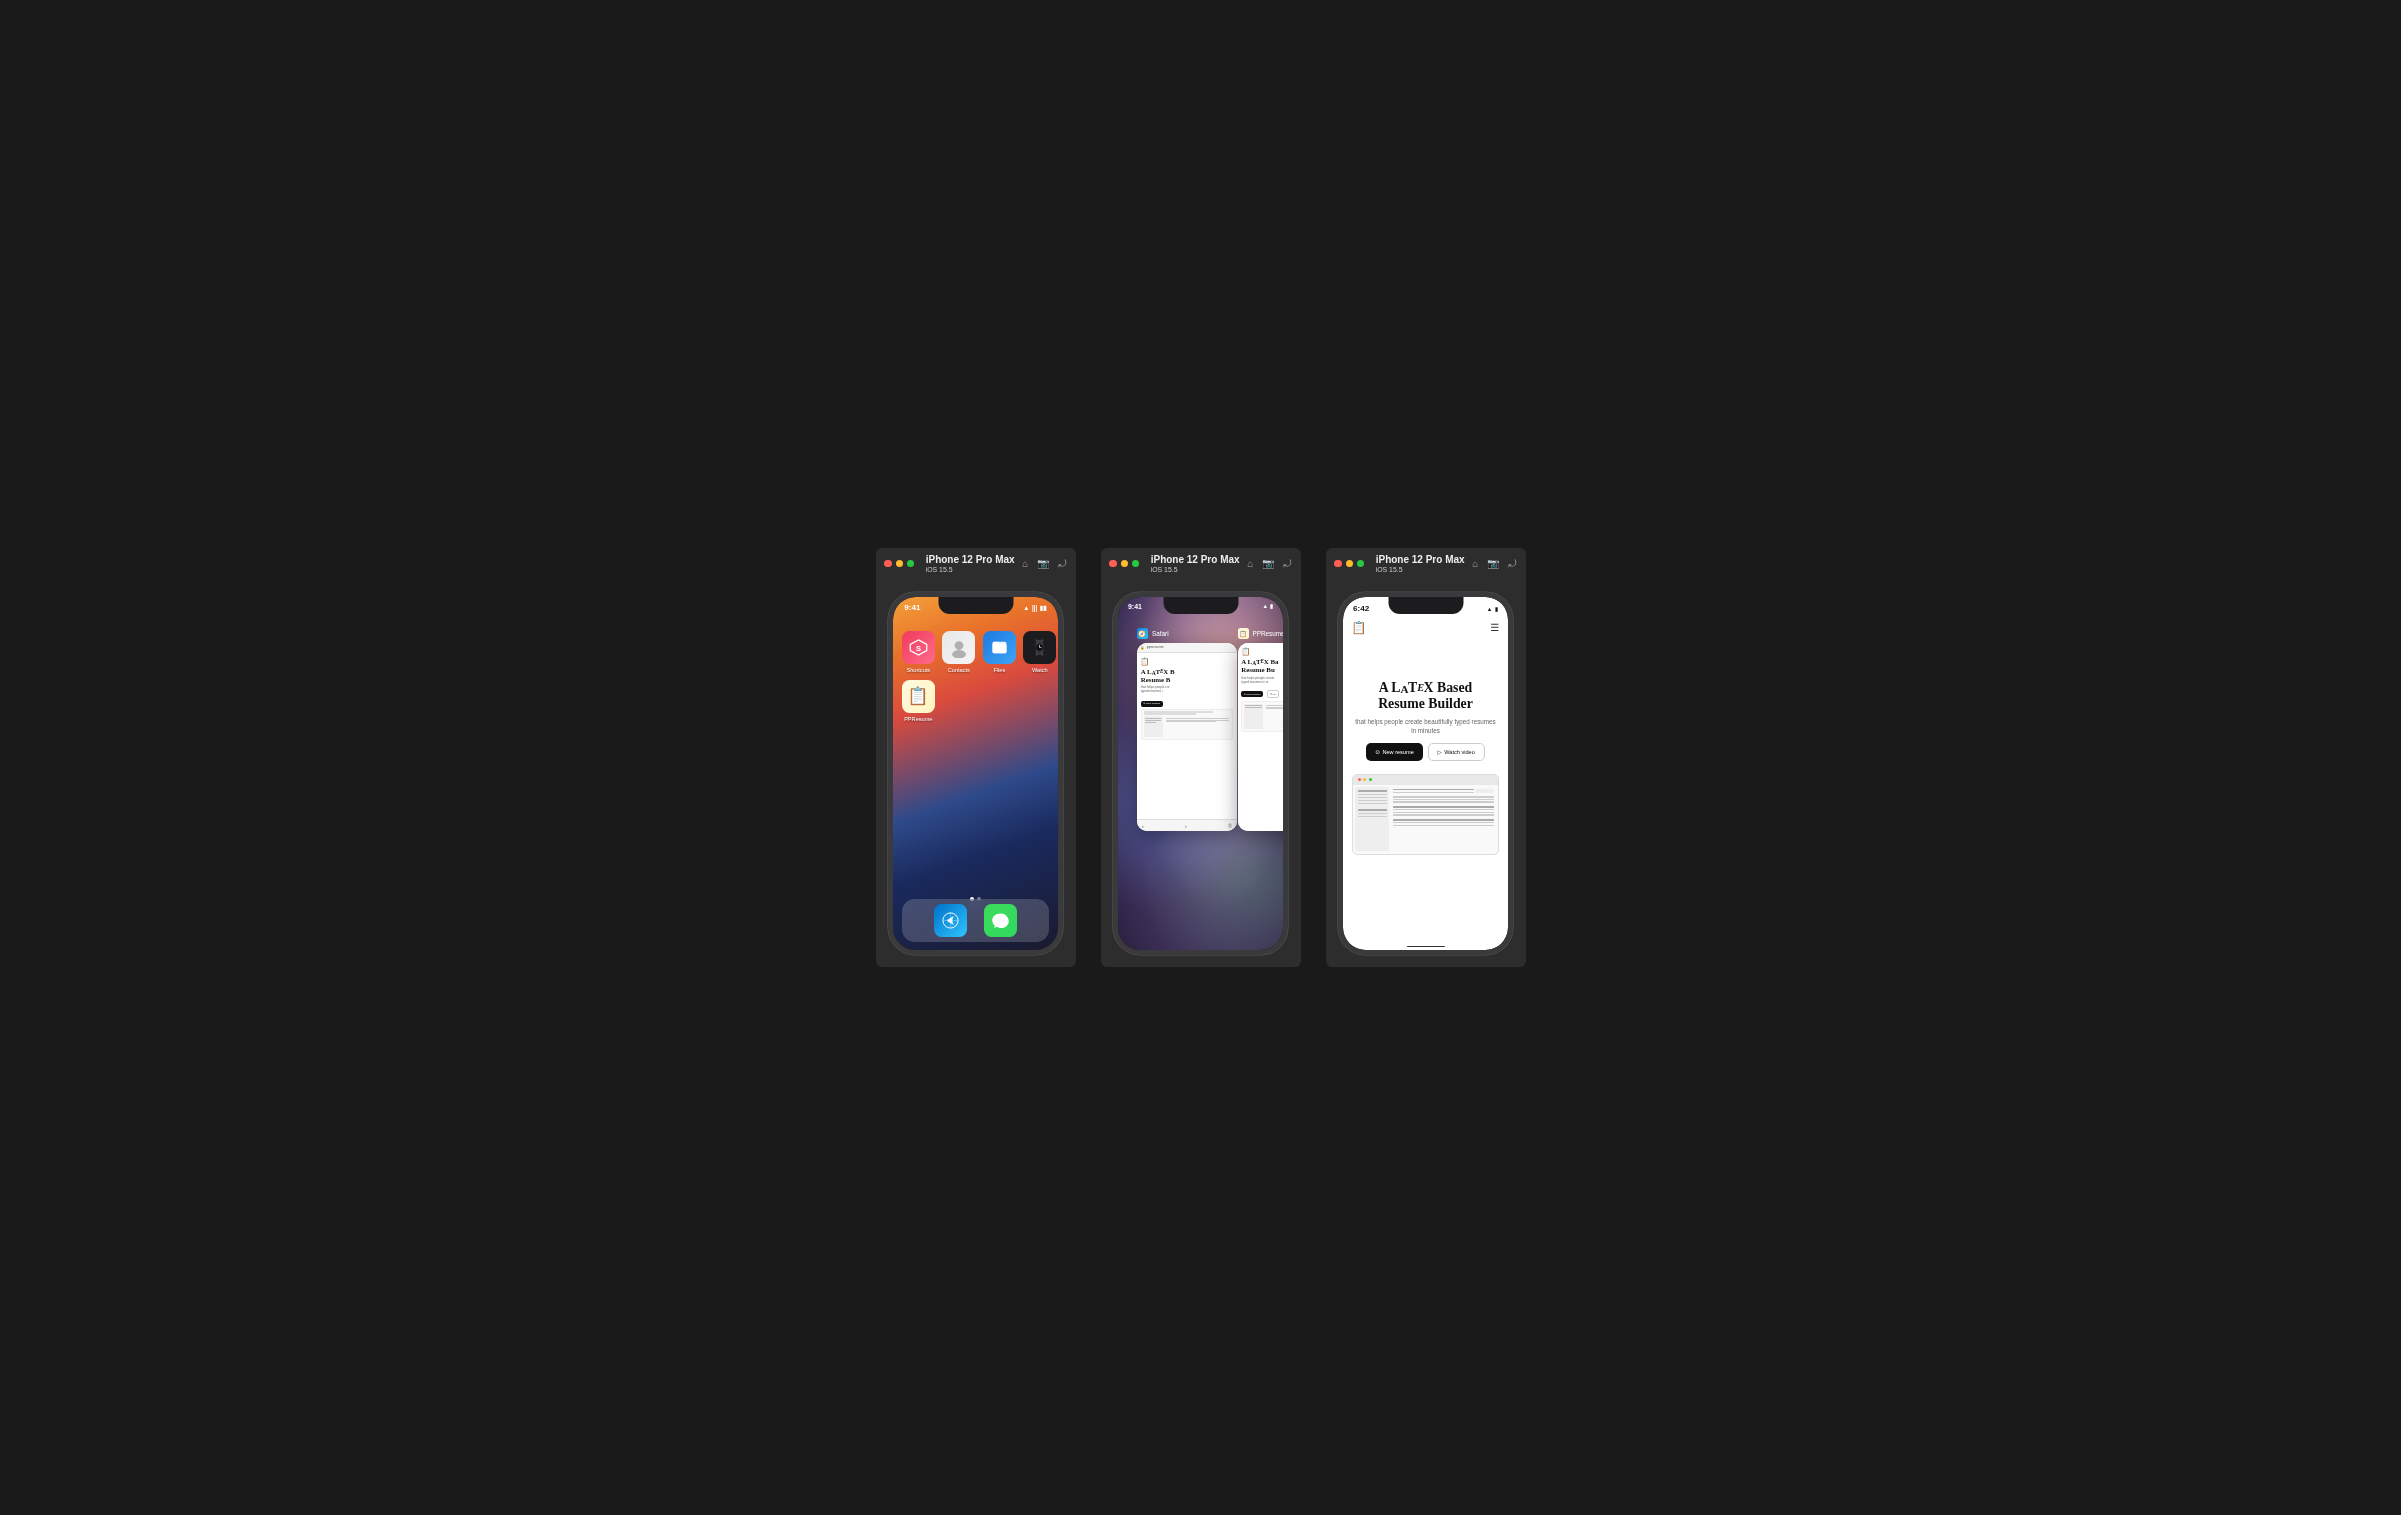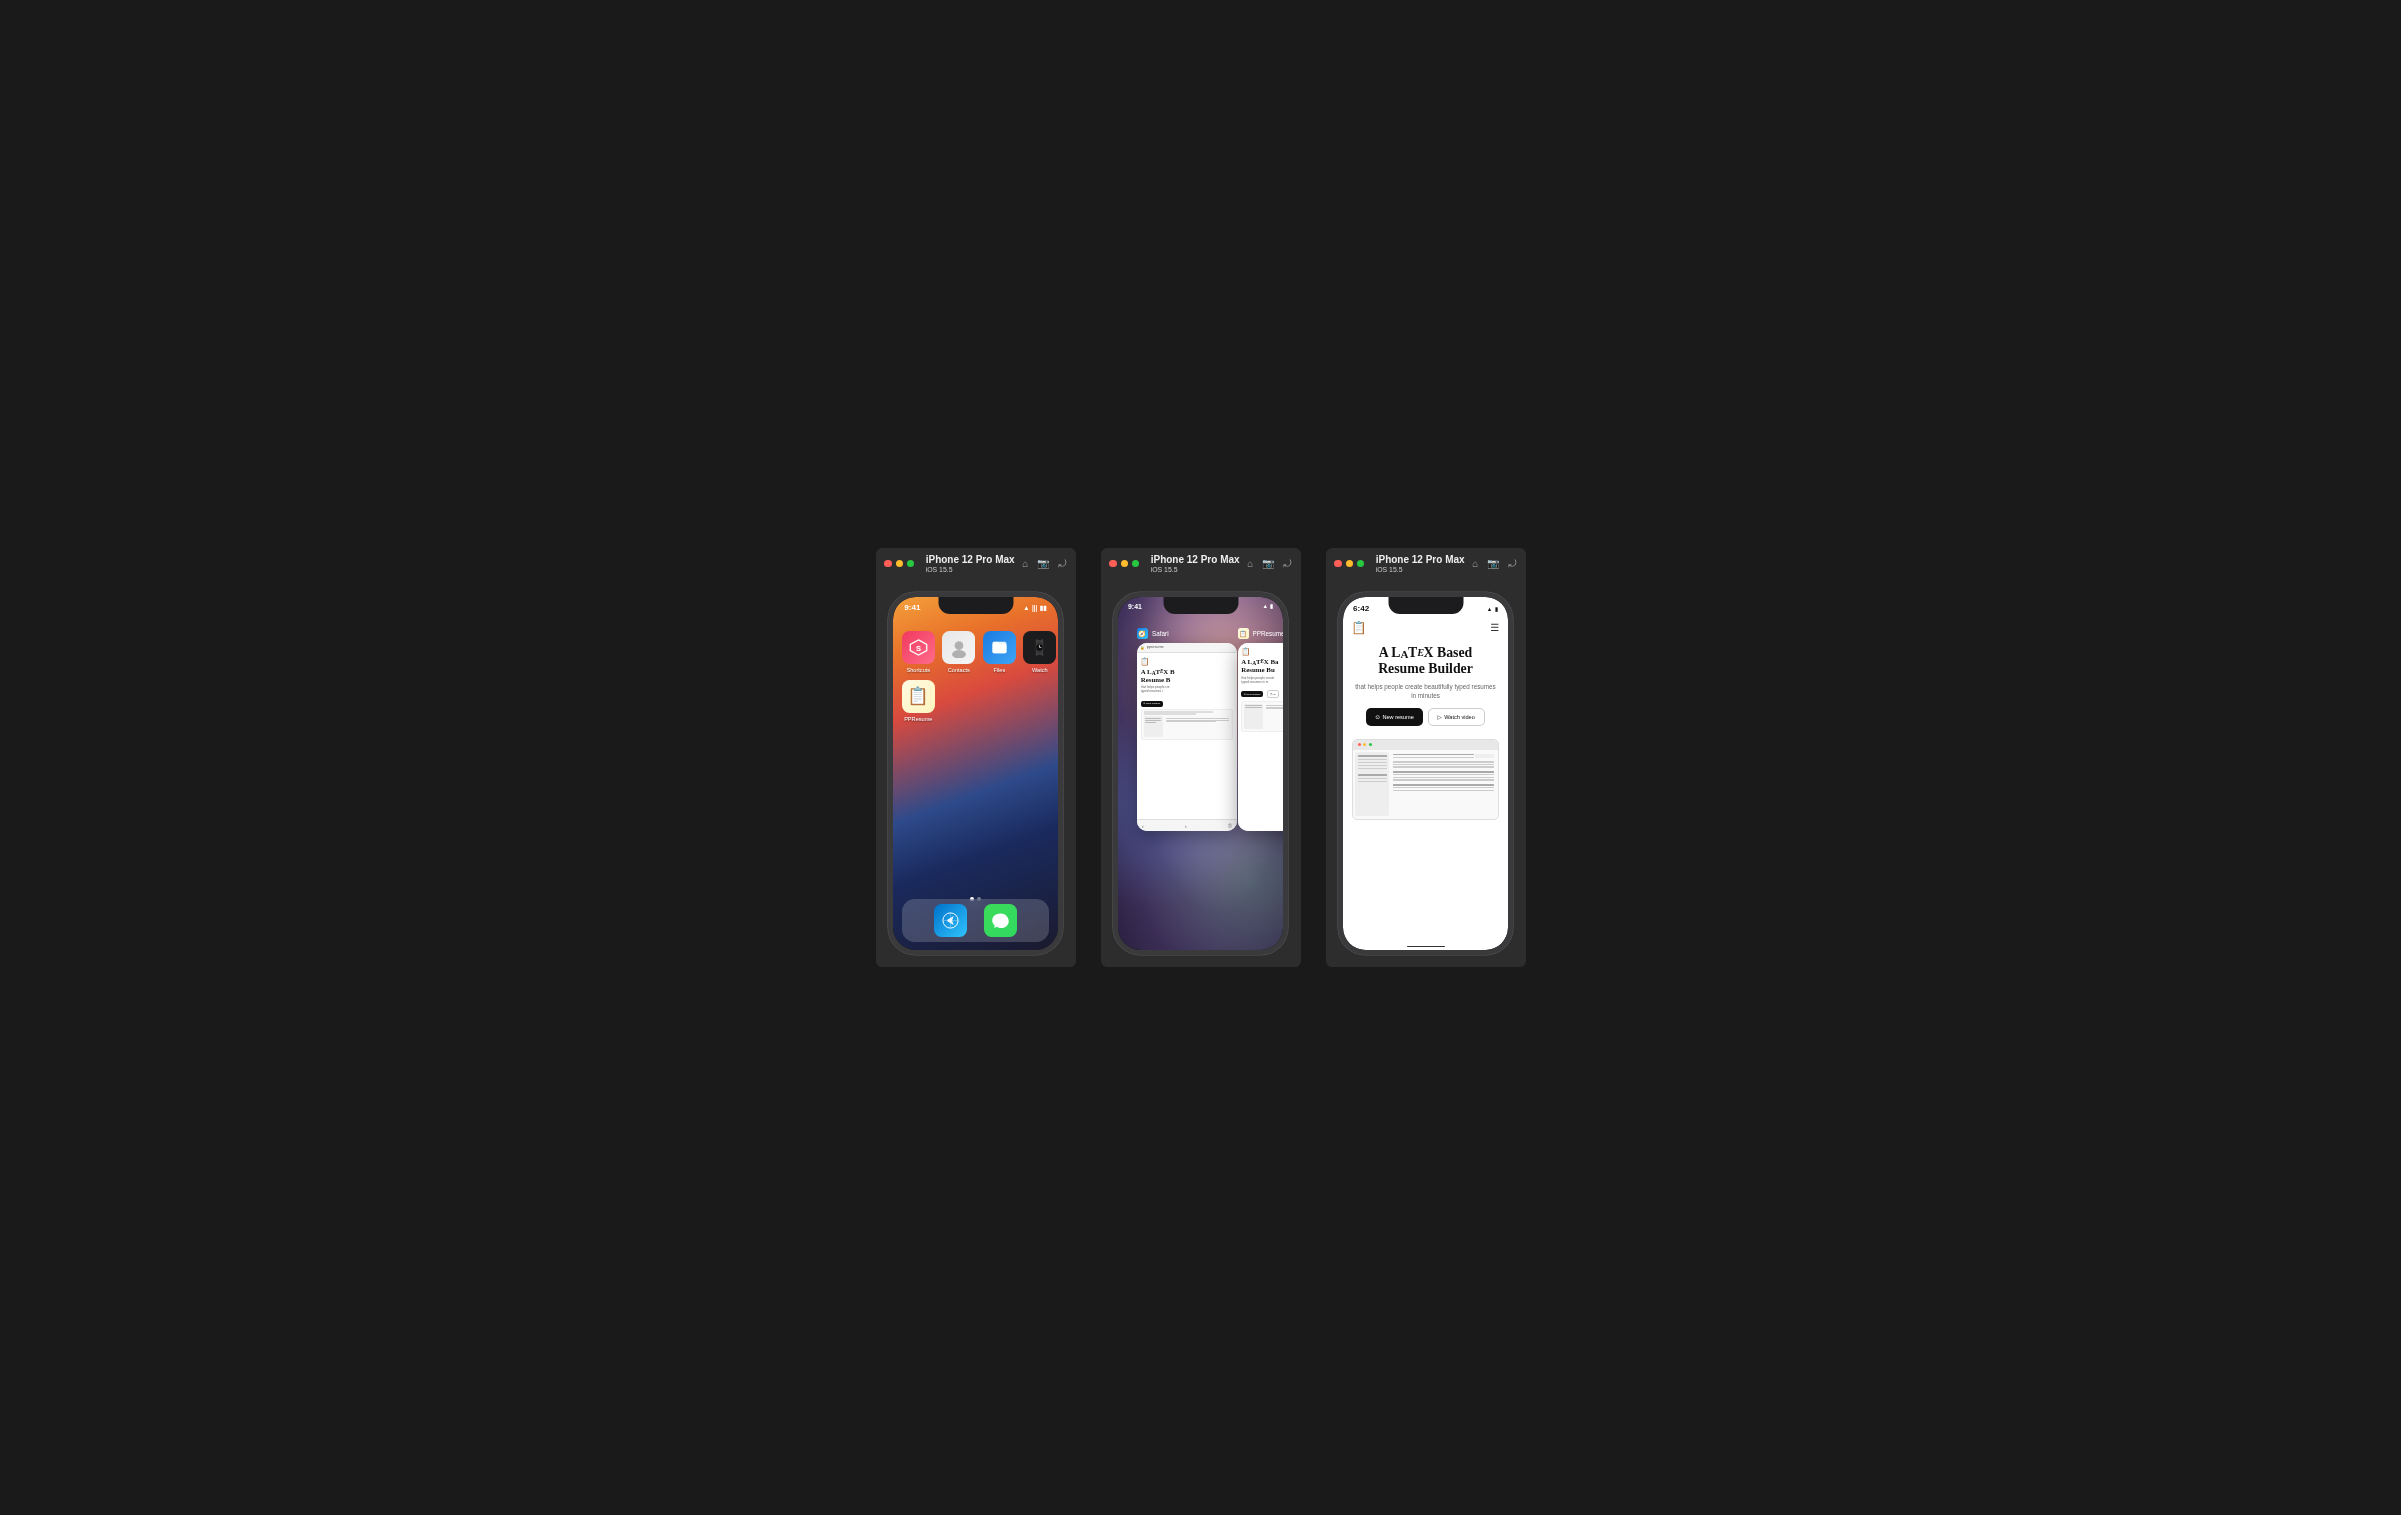--- a/index.html
+++ b/index.html
@@ -276,20 +276,21 @@
       display: flex;
       justify-content: space-between;
       align-items: center;
       padding: 3.8px 8.8px;
     }
     .pp-nav-logo { font-size: 12.5px; }
     .pp-nav-menu { font-size: 10px; color: #333; font-weight: 300; }
     .pp-hero {
       padding: 6.3px 10px;
       text-align: center;
+      margin-top: 35px;
     }
     .pp-hero-title {
       font-family: Georgia, 'Times New Roman', serif;
       font-size: 13.8px;
       font-weight: 700;
       color: #111;
       line-height: 1.2;
       margin-bottom: 3.8px;
     }
     .pp-hero-subtitle {

